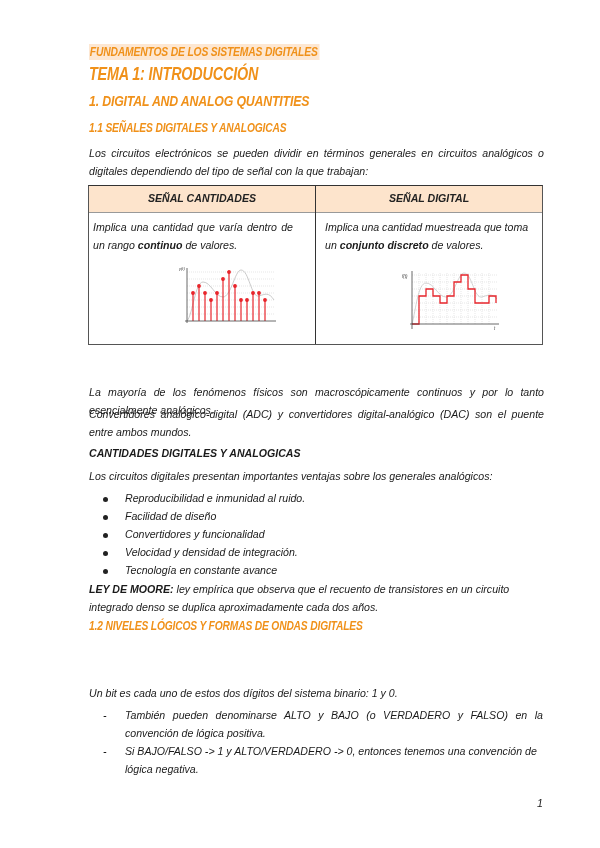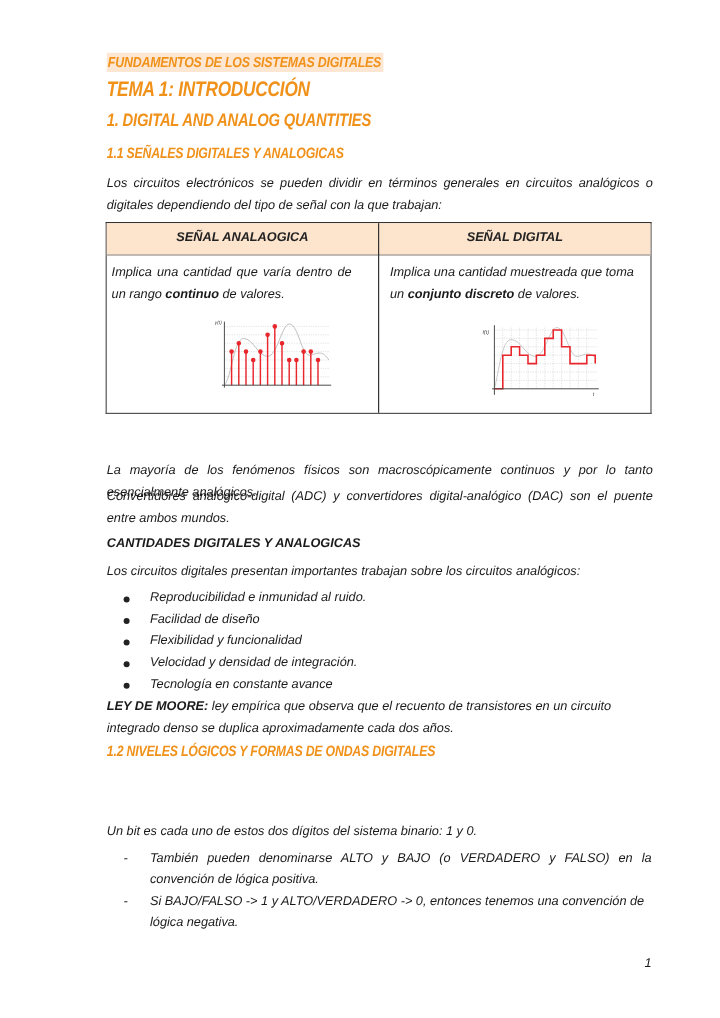--- a/index.html
+++ b/index.html
@@ -38,21 +38,21 @@
   <div class="hd hd-course">FUNDAMENTOS DE LOS SISTEMAS DIGITALES</div>
   <div class="hd hd-tema">TEMA 1: INTRODUCCIÓN</div>
   <div class="hd hd-h1">1. DIGITAL AND ANALOG QUANTITIES</div>
   <div class="hd hd-h2">1.1 SEÑALES DIGITALES Y ANALOGICAS</div>
 
   <div class="p just" style="top:144px;">Los circuitos electrónicos se pueden dividir en términos generales en circuitos analógicos o digitales dependiendo del tipo de señal con la que trabajan:</div>
 
   <div class="tbl">
     <div class="hrow"></div>
     <div class="vline"></div>
-    <div class="th" style="left:0;">SEÑAL ANALAOGICA</div>
+    <div class="th" style="left:0;">SEÑAL CANTIDADES</div>
     <div class="th" style="left:227px;">SEÑAL DIGITAL</div>
 
     <div class="td just" style="left:4px; width:200px;"><span>Implica una cantidad que varía dentro de un rango </span><b>continuo</b><span> de valores.</span></div>
     <div class="td" style="left:236px; width:215px;"><span>Implica una cantidad muestreada que toma un </span><b>conjunto discreto</b><span> de valores.</span></div>
 
     <svg style="position:absolute; left:90px; top:78px;" width="100" height="65" viewBox="0 0 100 65">
       <g stroke="#cfcfcf" stroke-width="0.5" stroke-dasharray="1,1">
         <line x1="8" y1="8" x2="95" y2="8"></line>
           <line x1="8" y1="15" x2="95" y2="15"></line>
           <line x1="8" y1="22" x2="95" y2="22"></line>
@@ -121,33 +121,33 @@
       <line x1="8" y1="55" x2="97" y2="55" stroke="#444" stroke-width="0.8"></line>
       <line x1="10" y1="2" x2="10" y2="60" stroke="#444" stroke-width="0.8"></line>
       <text x="0" y="9" font-size="4.5" fill="#444" font-family="Liberation Sans, sans-serif">f(t)</text>
       <text x="92" y="61" font-size="4.5" fill="#444" font-family="Liberation Sans, sans-serif">t</text>
     </svg>
   </div>
 
   <div class="p just" style="top:367px;margin-top:16px;">La mayoría de los fenómenos físicos son macroscópicamente continuos y por lo tanto esencialmente analógicos.</div>
   <div class="p just" style="top:405px;">Convertidores analógico-digital (ADC) y convertidores digital-analógico (DAC) son el puente entre ambos mundos.</div>
   <div class="p" style="top:444px; font-weight:bold;">CANTIDADES DIGITALES Y ANALOGICAS</div>
-  <div class="p" style="top:467px;">Los circuitos digitales presentan importantes trabajan sobre los circuitos analógicos:</div>
+  <div class="p" style="top:467px;">Los circuitos digitales presentan importantes ventajas sobre los generales analógicos:</div>
 
   <div class="bul" style="top:492px;">
       <span class="dot"></span>
       <span class="tx">Reproducibilidad e inmunidad al ruido.</span>
     </div>
   <div class="bul" style="top:510px;">
       <span class="dot"></span>
       <span class="tx">Facilidad de diseño</span>
     </div>
   <div class="bul" style="top:528px;">
       <span class="dot"></span>
-      <span class="tx">Flexibilidad y funcionalidad</span>
+      <span class="tx">Convertidores y funcionalidad</span>
     </div>
   <div class="bul" style="top:546px;">
       <span class="dot"></span>
       <span class="tx">Velocidad y densidad de integración.</span>
     </div>
   <div class="bul" style="top:564px;">
       <span class="dot"></span>
       <span class="tx">Tecnología en constante avance</span>
     </div>
 

